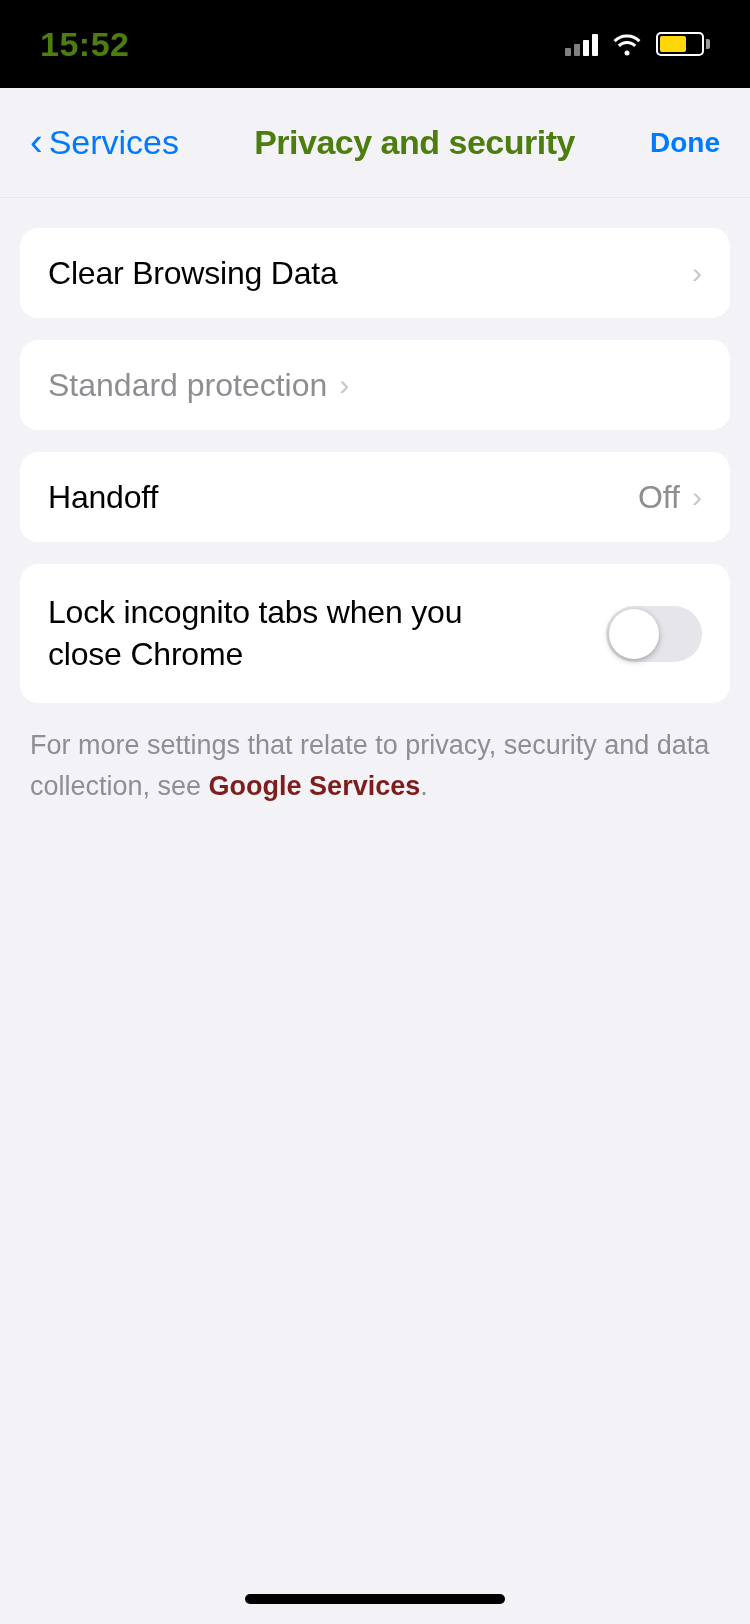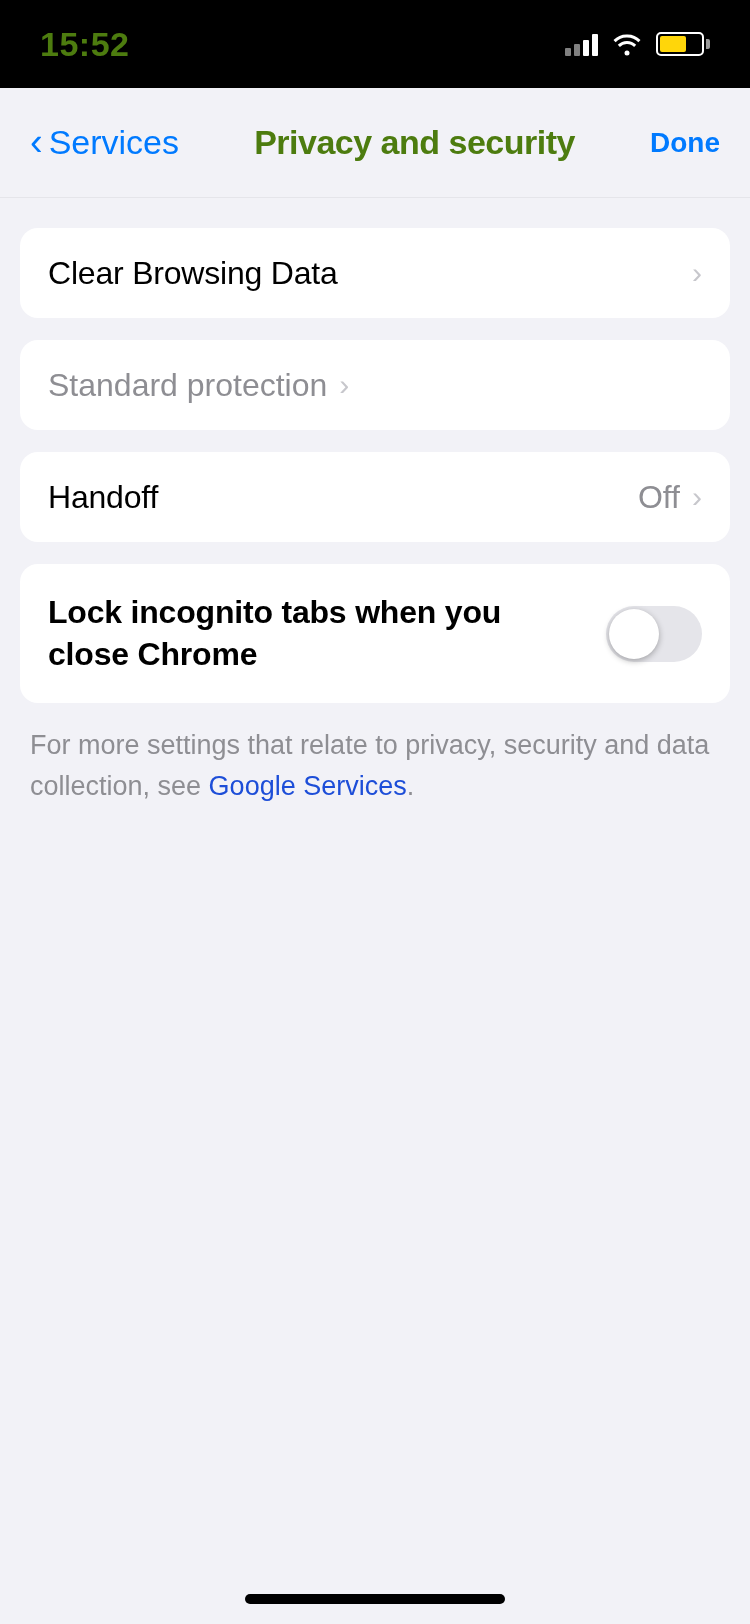--- a/index.html
+++ b/index.html
@@ -222,37 +222,38 @@
 
     .lock-row {
       display: flex;
       align-items: center;
       justify-content: space-between;
     }
 
     .lock-label {
       font-size: 32px;
       color: #000;
-      font-weight: 700;
+      font-weight: 400;
       line-height: 1.3;
       letter-spacing: -0.2px;
       max-width: 460px;
     }
 
     
     .footer-text {
       font-size: 27px;
       color: #8e8e93;
       line-height: 1.5;
       padding: 0 10px;
     }
 
     .footer-text a {
-      color: #1d4ed8;
+      color: #7f1d1d;
       text-decoration: none;
+      font-weight: bold;
     }
 
     
     .home-indicator {
       position: fixed;
       bottom: 20px;
       left: 50%;
       transform: translateX(-50%);
       width: 260px;
       height: 10px;

